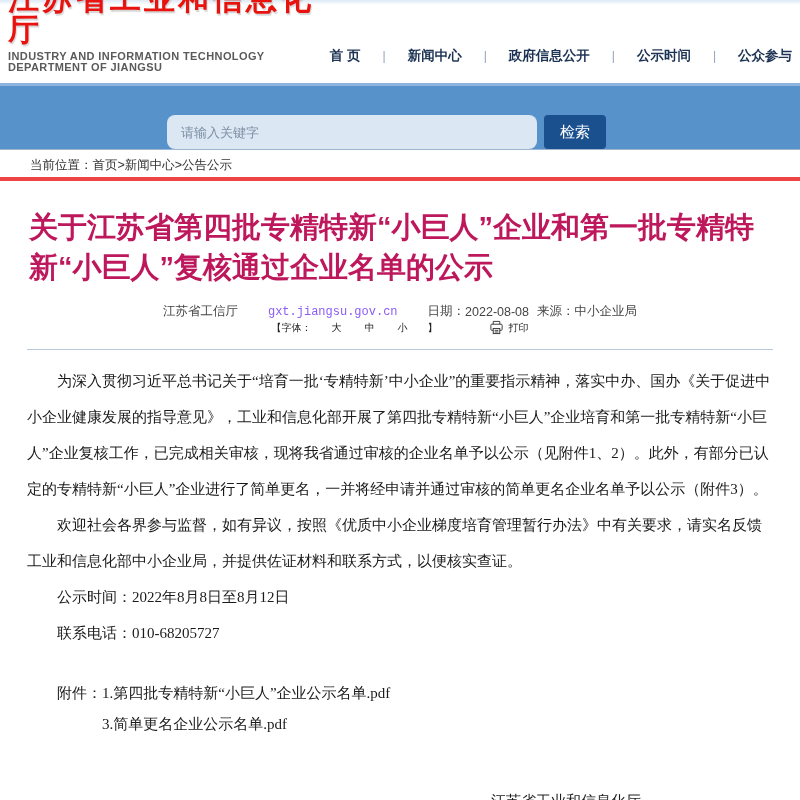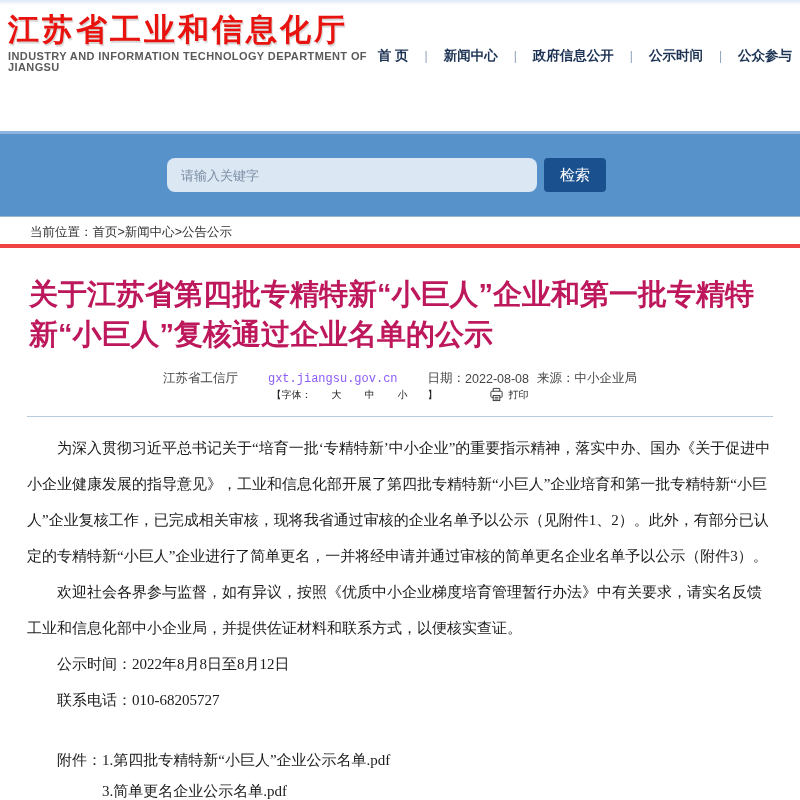--- a/index.html
+++ b/index.html
@@ -8,26 +8,26 @@
   .page { width:800px; height:800px; background:#fff; position:relative; }
 
   
   .top-strip { height:5px; background:linear-gradient(#dce9f5,#ffffff); }
 
   
   .site-header { height:78px; display:flex; justify-content:space-between; align-items:flex-end; padding:0 6px 10px 8px; background:#fff; }
   .logo-block { line-height:1; }
   .logo-title { font-size:31px; font-weight:bold; color:#e8120e; letter-spacing:3px; text-shadow:1px 2px 1px rgba(180,180,180,.55); font-family:"Liberation Sans","DejaVu Sans",sans-serif; }
   .logo-subtitle { margin-top:6px; font-size:11px; color:#5a5a5a; letter-spacing:.4px; font-weight:bold; }
-  .top-nav { display:flex; align-items:center; gap:16px; padding-bottom:8px; padding-right:2px; white-space:nowrap; }
+  .top-nav { display:flex; align-items:center; gap:22px; padding-bottom:8px; padding-right:2px; white-space:nowrap; }
   .top-nav a { font-size:13.5px; font-weight:bold; color:#1d3354; text-decoration:none; cursor:pointer; }
   .top-nav .sep { color:#8fa3bb; font-size:12px; }
 
   
-  .banner { height:86px; background:#5892cb; border-top:3px solid #8db4de; border-bottom:1px solid #9db6cf; display:flex; align-items:center;margin-top:48px; }
+  .banner { height:67px; background:#5892cb; border-top:3px solid #8db4de; border-bottom:1px solid #9db6cf; display:flex; align-items:flex-end; }
   .search-group { display:flex; align-items:center; margin-left:167px; }
   .search-input { width:370px; height:34px; border:none; outline:none; background:#dbe7f3; border-radius:8px; padding:0 14px; font-size:13px; color:#333; }
   .search-input::placeholder { color:#7d8fa5; }
   .search-button { margin-left:7px; width:62px; height:34px; background:#1b508f; color:#fff; border:none; border-radius:4px; font-size:15px; cursor:pointer; font-family:inherit; }
 
   
   .breadcrumb-bar { height:31px; line-height:31px; padding-left:30px; font-size:12.5px; color:#333; border-bottom:4px solid #ef4444; background:#fff; }
   .breadcrumb-bar a { color:#333; text-decoration:none; cursor:pointer; }
 
   

